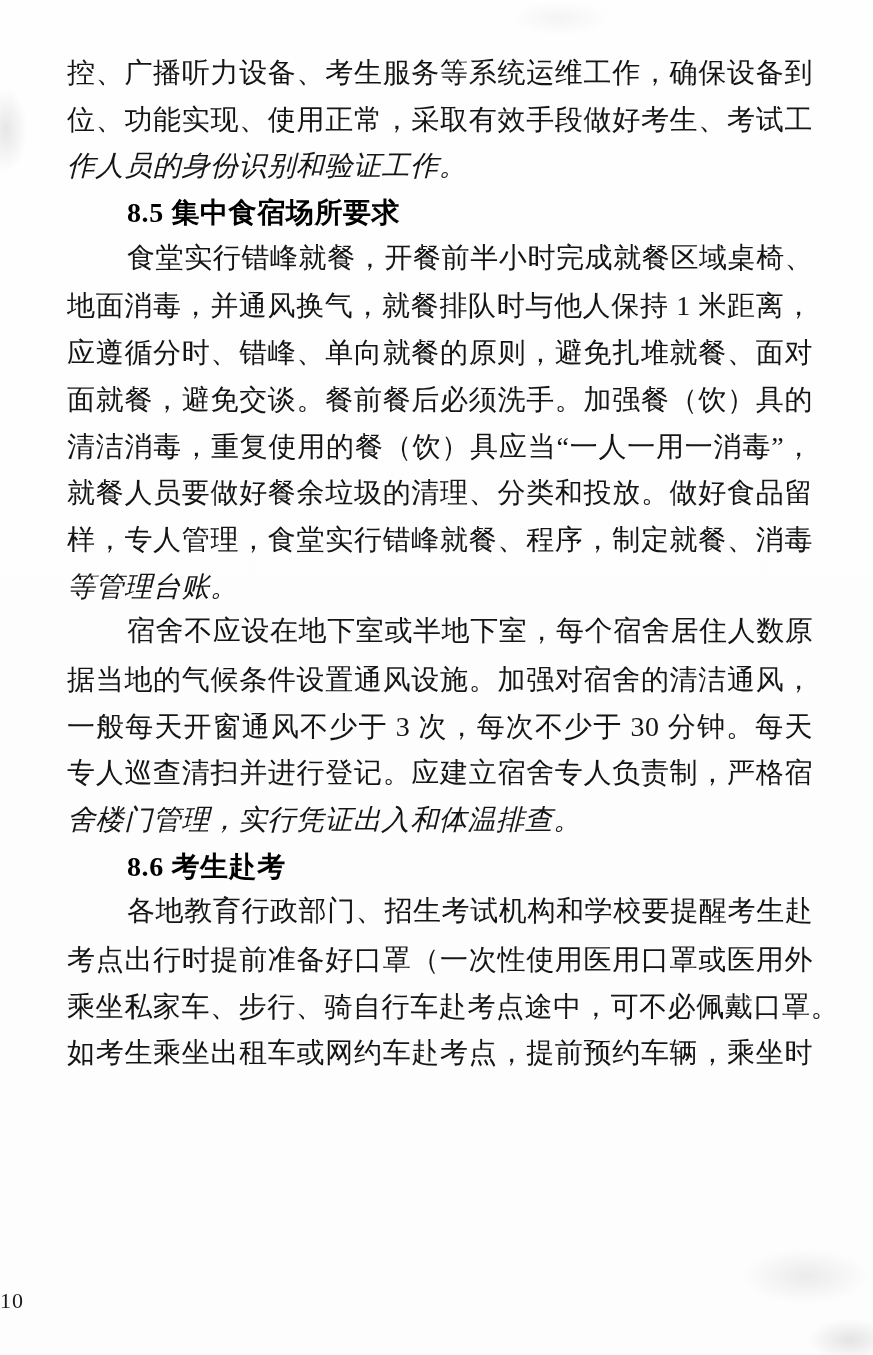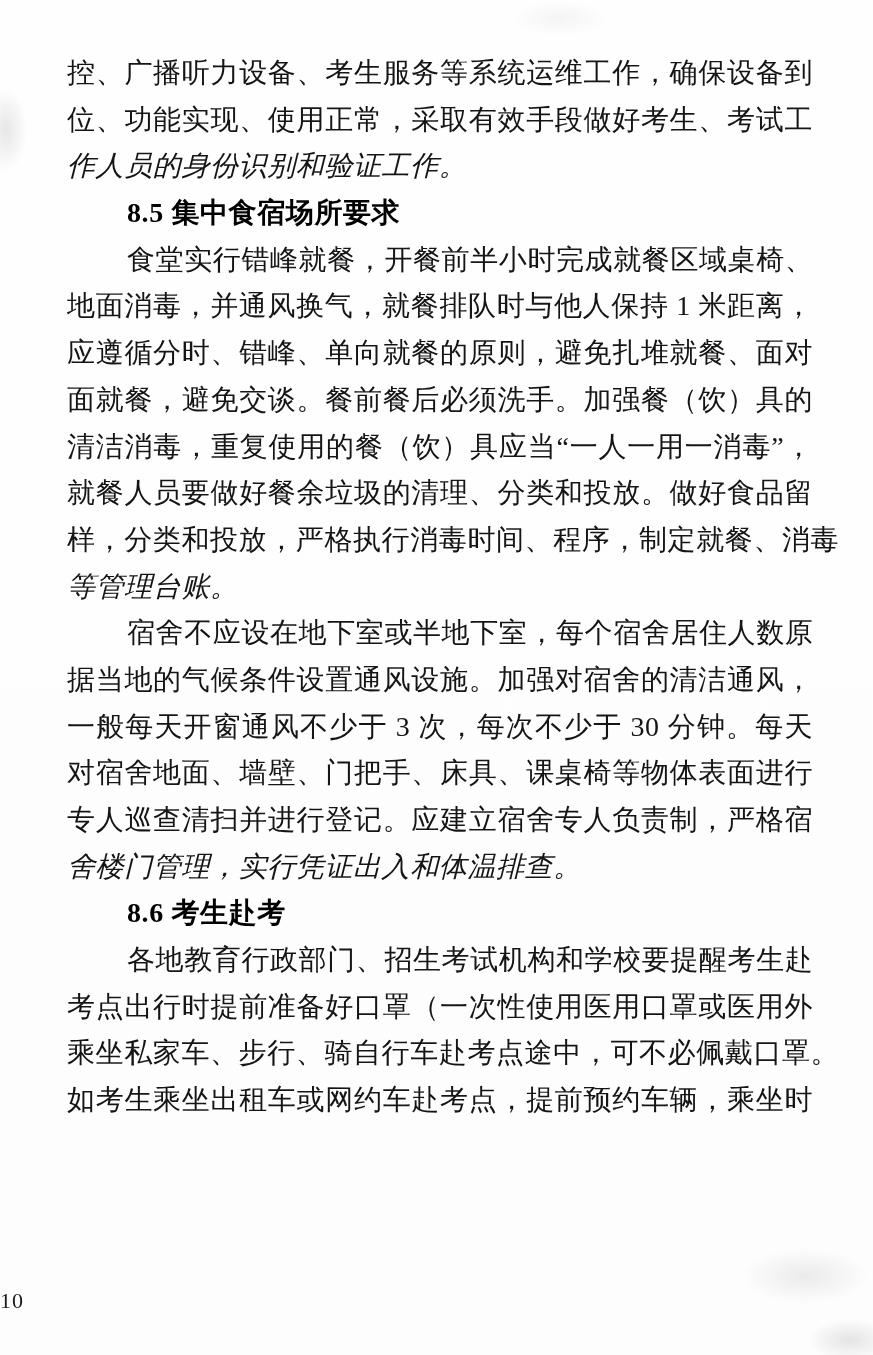--- a/index.html
+++ b/index.html
@@ -37,20 +37,21 @@
     height: 46.7px;
     letter-spacing: 0.6px;
     color: #151515;
     text-align: justify;
     text-align-last: justify;
     text-justify: inter-character;
     white-space: nowrap;
   }
   .line.indent {
     padding-left: 60px;
+    font-family: Liberation Mono, monospace;
   }
   .line.end {
     text-align: left;
     text-align-last: left;
     font-style: italic;
   }
   .line.heading {
     padding-left: 60px;
     font-weight: bold;
     color: #000000;
@@ -76,26 +77,25 @@
       <div class="line cont">控、广播听力设备、考生服务等系统运维工作，确保设备到</div>
       <div class="line cont">位、功能实现、使用正常，采取有效手段做好考生、考试工</div>
       <div class="line end">作人员的身份识别和验证工作。</div>
       <div class="line heading">8.5 集中食宿场所要求</div>
       <div class="line indent">食堂实行错峰就餐，开餐前半小时完成就餐区域桌椅、</div>
       <div class="line cont">地面消毒，并通风换气，就餐排队时与他人保持 1 米距离，</div>
       <div class="line cont">应遵循分时、错峰、单向就餐的原则，避免扎堆就餐、面对</div>
       <div class="line cont">面就餐，避免交谈。餐前餐后必须洗手。加强餐（饮）具的</div>
       <div class="line cont">清洁消毒，重复使用的餐（饮）具应当“一人一用一消毒”，</div>
       <div class="line cont">就餐人员要做好餐余垃圾的清理、分类和投放。做好食品留</div>
-      <div class="line cont">样，分类和投放，严格执行消毒时间、程序，制定就餐、消毒</div>
+      <div class="line cont">样，专人管理，食堂实行错峰就餐、程序，制定就餐、消毒</div>
       <div class="line end">等管理台账。</div>
       <div class="line indent">宿舍不应设在地下室或半地下室，每个宿舍居住人数原</div>
       <div class="line cont">据当地的气候条件设置通风设施。加强对宿舍的清洁通风，</div>
       <div class="line cont">一般每天开窗通风不少于 3 次，每次不少于 30 分钟。每天</div>
-      <div class="line cont">对宿舍地面、墙壁、门把手、床具、课桌椅等物体表面进行</div>
       <div class="line cont">专人巡查清扫并进行登记。应建立宿舍专人负责制，严格宿</div>
       <div class="line end">舍楼门管理，实行凭证出入和体温排查。</div>
       <div class="line heading">8.6 考生赴考</div>
       <div class="line indent">各地教育行政部门、招生考试机构和学校要提醒考生赴</div>
       <div class="line cont">考点出行时提前准备好口罩（一次性使用医用口罩或医用外</div>
       <div class="line cont">乘坐私家车、步行、骑自行车赴考点途中，可不必佩戴口罩。</div>
       <div class="line cont">如考生乘坐出租车或网约车赴考点，提前预约车辆，乘坐时</div>
     </div>
   <div class="page-number">10</div>
 </div>

